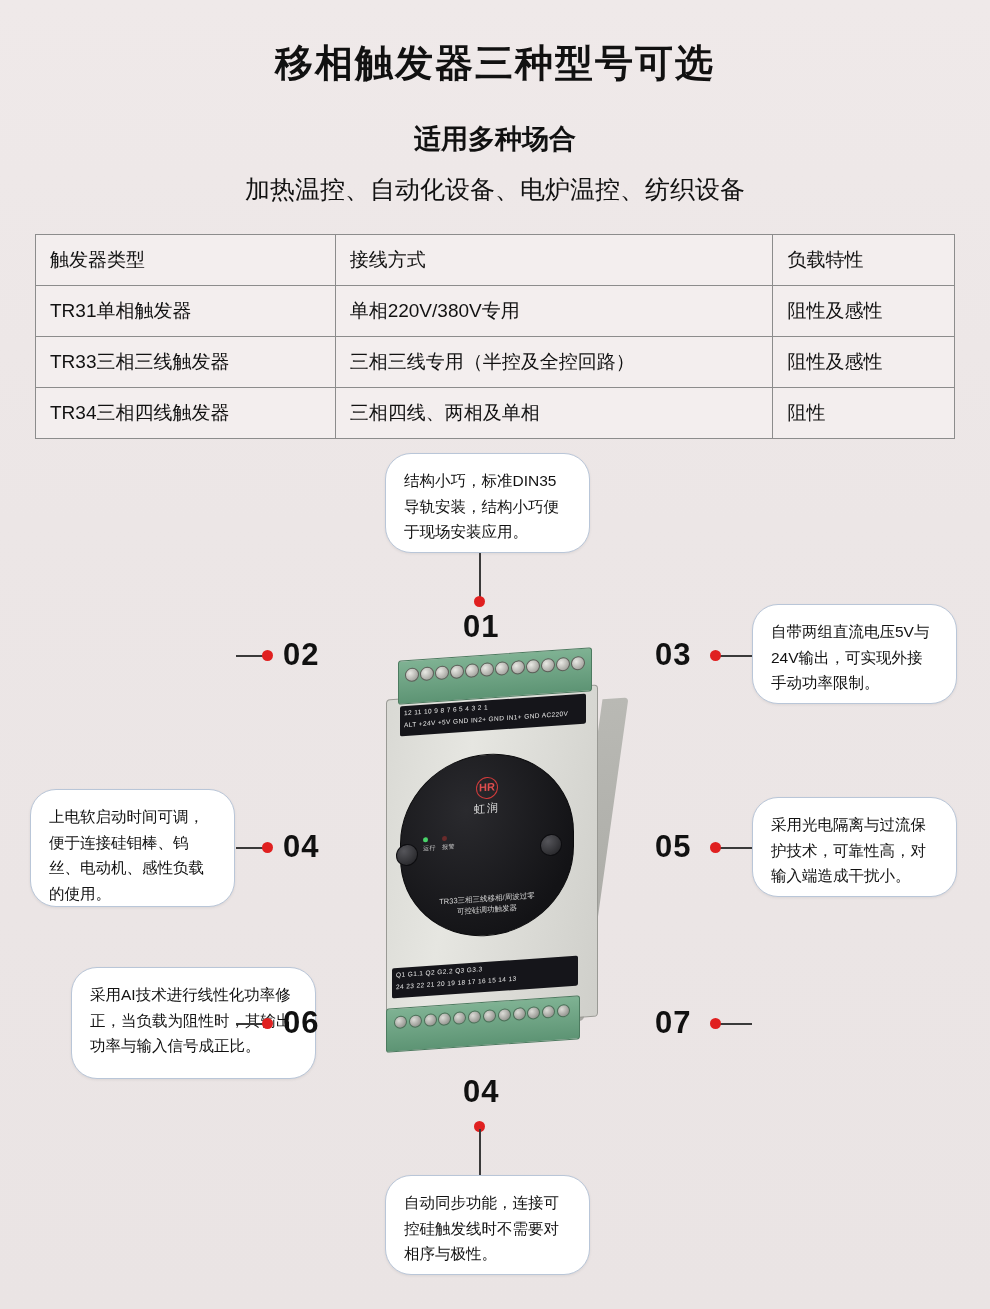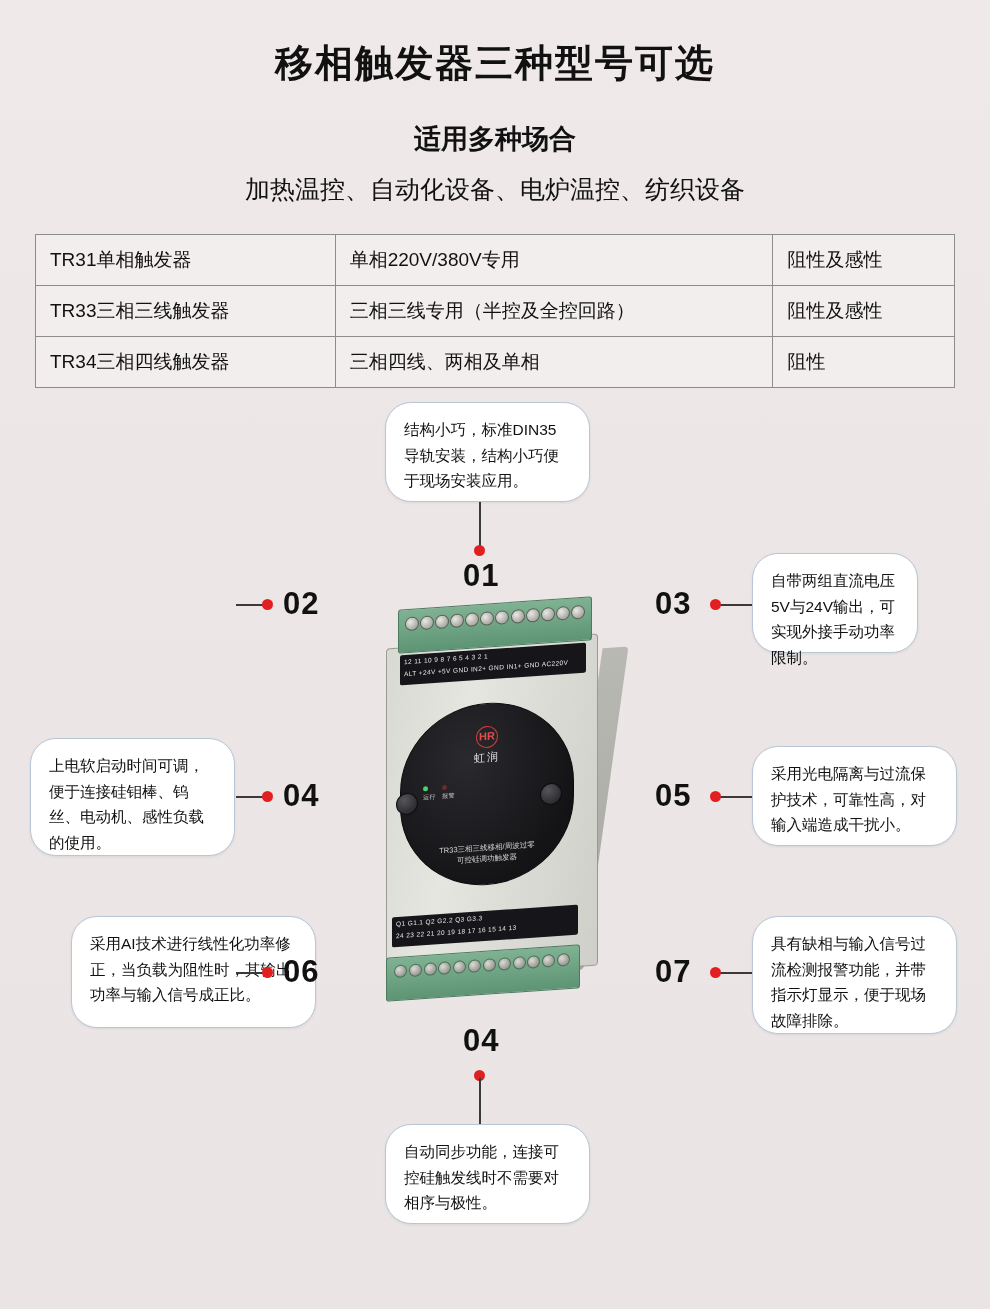--- a/index.html
+++ b/index.html
@@ -279,20 +279,25 @@
 <body>
 
 <div class="page">
 
   <div class="main-title">移相触发器三种型号可选</div>
   <div class="sub-title">适用多种场合</div>
   <div class="sub-title2">加热温控、自动化设备、电炉温控、纺织设备</div>
 
   <table class="spec-table">
     <tbody>
+      <tr>
+        <td class="c0">触发器类型</td>
+        <td class="c1">接线方式</td>
+        <td class="c2">负载特性</td>
+      </tr>
       <tr>
         <td class="c0">TR31单相触发器</td>
         <td class="c1">单相220V/380V专用</td>
         <td class="c2">阻性及感性</td>
       </tr>
       <tr>
         <td class="c0">TR33三相三线触发器</td>
         <td class="c1">三相三线专用（半控及全控回路）</td>
         <td class="c2">阻性及感性</td>
       </tr>
@@ -380,41 +385,40 @@
 
     <div class="bubble" style="left:385px; top:4px; width:205px; height:100px;">结构小巧，标准DIN35导轨安装，结构小巧便于现场安装应用。</div>
     <div class="line v" style="left:479px; top:104px; height:48px;"></div>
     <div class="dot" style="left:474px; top:147px;"></div>
     <div class="num" style="left:463px; top:160px;">01</div>
 
     <div class="line h" style="left:236px; top:206px; width:30px;"></div>
     <div class="dot" style="left:262px; top:201px;"></div>
     <div class="num" style="left:283px; top:188px;">02</div>
 
-    <div class="bubble left" style="left:752px; top:155px; width:166px; height:100px;">自带两组直流电压5V与24V输出，可实现外接手动功率限制。</div>
+    <div class="bubble left" style="left:752px; top:155px; width:205px; height:100px;">自带两组直流电压5V与24V输出，可实现外接手动功率限制。</div>
     <div class="line h" style="left:718px; top:206px; width:34px;"></div>
     <div class="dot" style="left:710px; top:201px;"></div>
     <div class="num" style="left:655px; top:188px;">03</div>
 
     <div class="bubble left" style="left:30px; top:340px; width:205px; height:118px;">上电软启动时间可调，便于连接硅钼棒、钨丝、电动机、感性负载的使用。</div>
     <div class="line h" style="left:236px; top:398px; width:30px;"></div>
     <div class="dot" style="left:262px; top:393px;"></div>
     <div class="num" style="left:283px; top:380px;">04</div>
 
     <div class="bubble left" style="left:752px; top:348px; width:205px; height:100px;">采用光电隔离与过流保护技术，可靠性高，对输入端造成干扰小。</div>
     <div class="line h" style="left:718px; top:398px; width:34px;"></div>
     <div class="dot" style="left:710px; top:393px;"></div>
     <div class="num" style="left:655px; top:380px;">05</div>
 
     <div class="bubble left" style="left:30px; top:518px; width:245px; height:112px;margin-left:41px;">采用AI技术进行线性化功率修正，当负载为阻性时，其输出功率与输入信号成正比。</div>
     <div class="line h" style="left:236px; top:574px; width:30px;"></div>
     <div class="dot" style="left:262px; top:569px;"></div>
     <div class="num" style="left:283px; top:556px;">06</div>
 
-    <div class="bubble left" style="left:752px; top:518px; width:205px; height:118px;">具有缺相与输入信号过流检测报警功能，并带指示灯显示，便于现场故障排除。</div>
     <div class="line h" style="left:718px; top:574px; width:34px;"></div>
     <div class="dot" style="left:710px; top:569px;"></div>
     <div class="num" style="left:655px; top:556px;text-align:right;">07</div>
 
     <div class="num" style="left:463px; top:625px;">04</div>
     <div class="dot" style="left:474px; top:672px;"></div>
     <div class="line v" style="left:479px; top:680px; height:46px;"></div>
     <div class="bubble" style="left:385px; top:726px; width:205px; height:100px;">自动同步功能，连接可控硅触发线时不需要对相序与极性。</div>
 
   </div>

